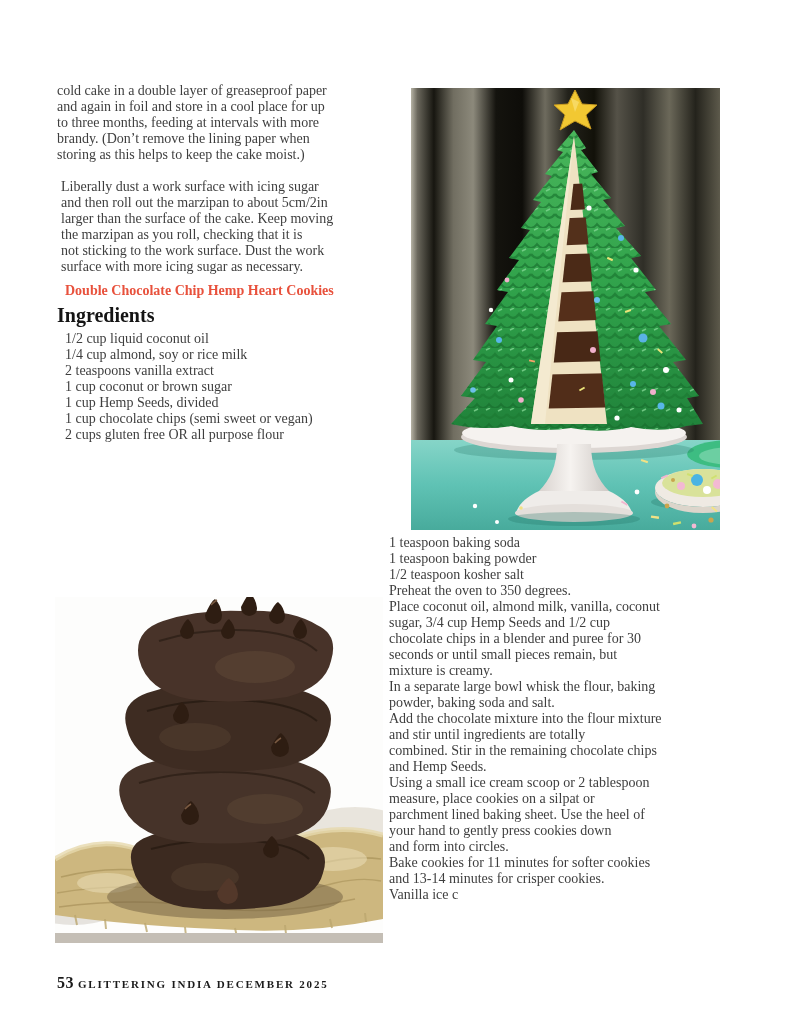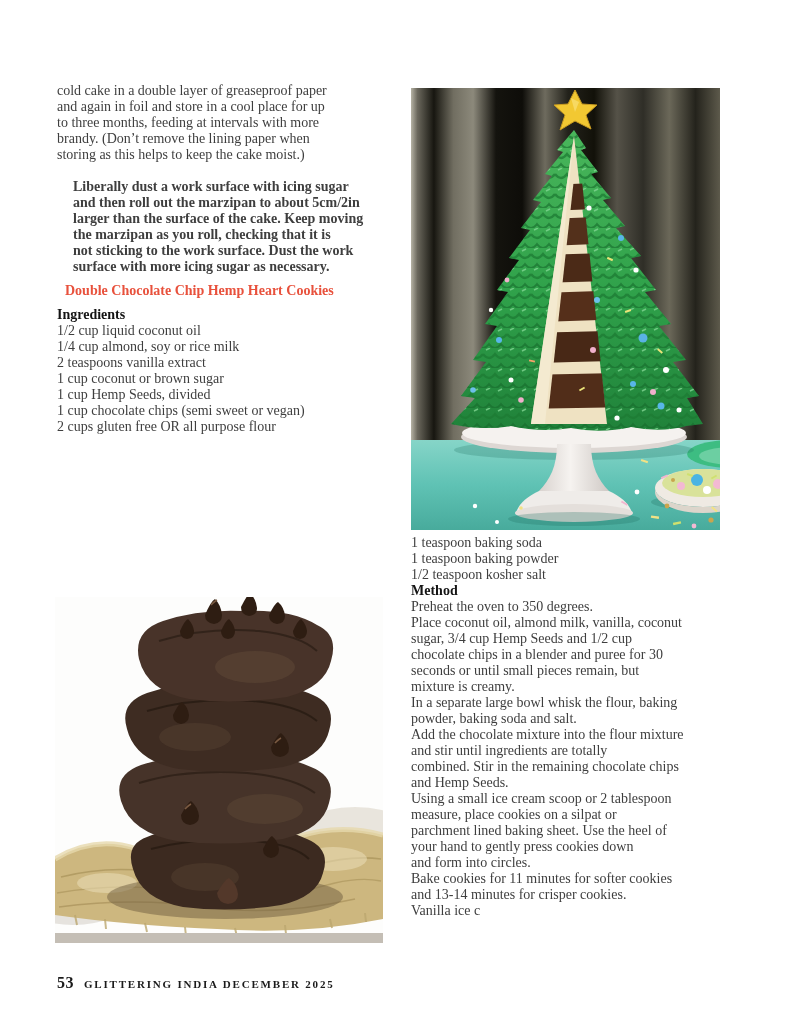--- a/index.html
+++ b/index.html
@@ -10,54 +10,54 @@
   }
   .page{position:relative;width:720px;height:1020px;background:#fff;overflow:hidden;}
 
   .body-text{
     font-size:14px;line-height:16px;color:#3e3e3e;
     white-space:pre-line;
   }
   .left-col{position:absolute;left:57px;top:83px;width:336px;}
   .para{margin:0 0 16px 0;}
   .recipe-title{color:#e8513c;font-size:14px;line-height:16px;margin:8px;}
-  .sub-heading{color:#141414;font-weight:bold;font-size:14px;line-height:16px;margin:0;}
-  .ing-list{margin:0;}
-
-  .right-col-text{position:absolute;left:411px;top:535px;width:340px;}
+  .sub-heading{color:#141414;font-weight:bold;font-size:20px;line-height:16px;margin:0;}
+  .ing-list{margin:8px;}
+
+  .right-col-text{position:absolute;left:389px;top:535px;width:340px;}
 
   .photo{position:absolute;display:block;}
   .cake-photo{left:411px;top:88px;width:327px;height:442px;}
   .cookie-photo{left:55px;top:597px;width:328px;height:346px;}
 
   .corner-marker{
     position:absolute;left:720px;top:905px;
     font-family:Liberation Mono, monospace;
     font-size:11px;color:#1a1a1a;letter-spacing:.5px;
   }
 
   .footer{
     position:absolute;left:57px;top:974px;
     color:#1b1b1b;font-weight:bold;
   }
-  .footer .page-num{font-size:16px;letter-spacing:.5px;margin-right:10px;}
+  .footer .page-num{font-size:16px;letter-spacing:.5px;margin-right:4px;}
   .footer .mag-title{font-size:11px;letter-spacing:1.8px;}
 </style>
 </head>
 <body>
 
 <div class="page">
 
   <div class="left-col">
     <p class="body-text para">cold cake in a double layer of greaseproof paper
 and again in foil and store in a cool place for up
 to three months, feeding at intervals with more
 brandy. (Don’t remove the lining paper when
 storing as this helps to keep the cake moist.)</p>
-    <p class="body-text" style="margin:0 0 0 16px;font-weight:bold;">Liberally dust a work surface with icing sugar
+    <p class="body-text" style="margin:0 0 0 4px;">Liberally dust a work surface with icing sugar
 and then roll out the marzipan to about 5cm/2in
 larger than the surface of the cake. Keep moving
 the marzipan as you roll, checking that it is
 not sticking to the work surface. Dust the work
 surface with more icing sugar as necessary.</p>
     <h2 class="recipe-title">Double Chocolate Chip Hemp Heart Cookies</h2>
     <h3 class="sub-heading">Ingredients</h3>
     <div class="body-text ing-list">1/2 cup liquid coconut oil
 1/4 cup almond, soy or rice milk
 2 teaspoons vanilla extract
@@ -222,21 +222,20 @@
       <rect x="300" y="420" width="7" height="2" fill="#f2e285" transform="rotate(40 303 421)"></rect>
       <circle cx="86" cy="434" r="2" fill="#ffffff"></circle>
       <circle cx="110" cy="420" r="1.8" fill="#f2e285"></circle>
     </g>
   </svg>
 
   <div class="right-col-text">
     <div class="body-text">1 teaspoon baking soda
 1 teaspoon baking powder
 1/2 teaspoon kosher salt</div>
-    <h3 class="sub-heading">Method</h3>
     <div class="body-text">Preheat the oven to 350 degrees.
 Place coconut oil, almond milk, vanilla, coconut
 sugar, 3/4 cup Hemp Seeds and 1/2 cup
 chocolate chips in a blender and puree for 30
 seconds or until small pieces remain, but
 mixture is creamy.
 In a separate large bowl whisk the flour, baking
 powder, baking soda and salt.
 Add the chocolate mixture into the flour mixture
 and stir until ingredients are totally

